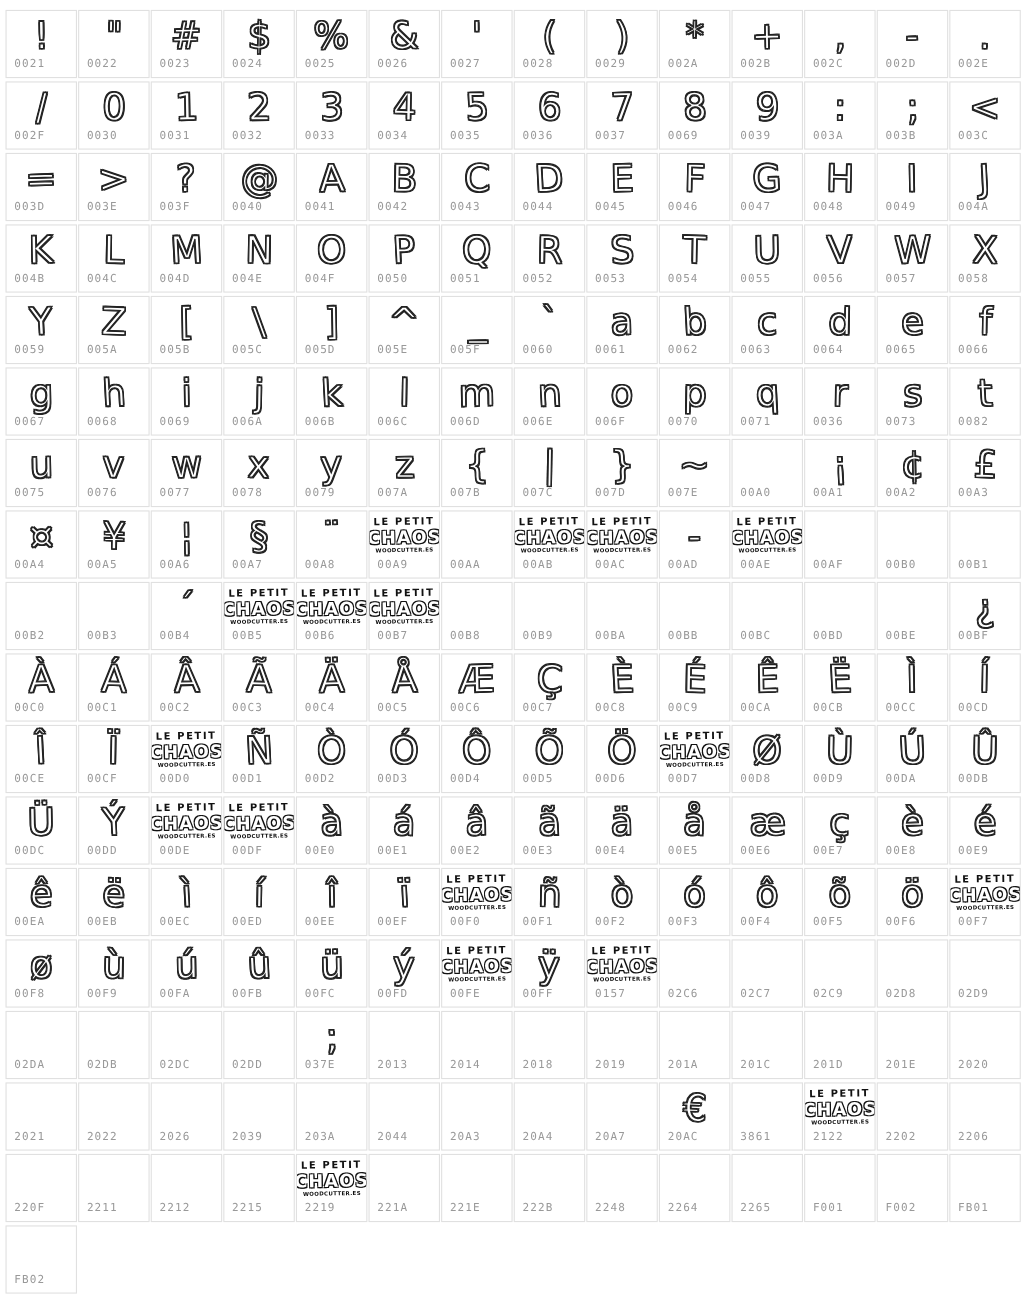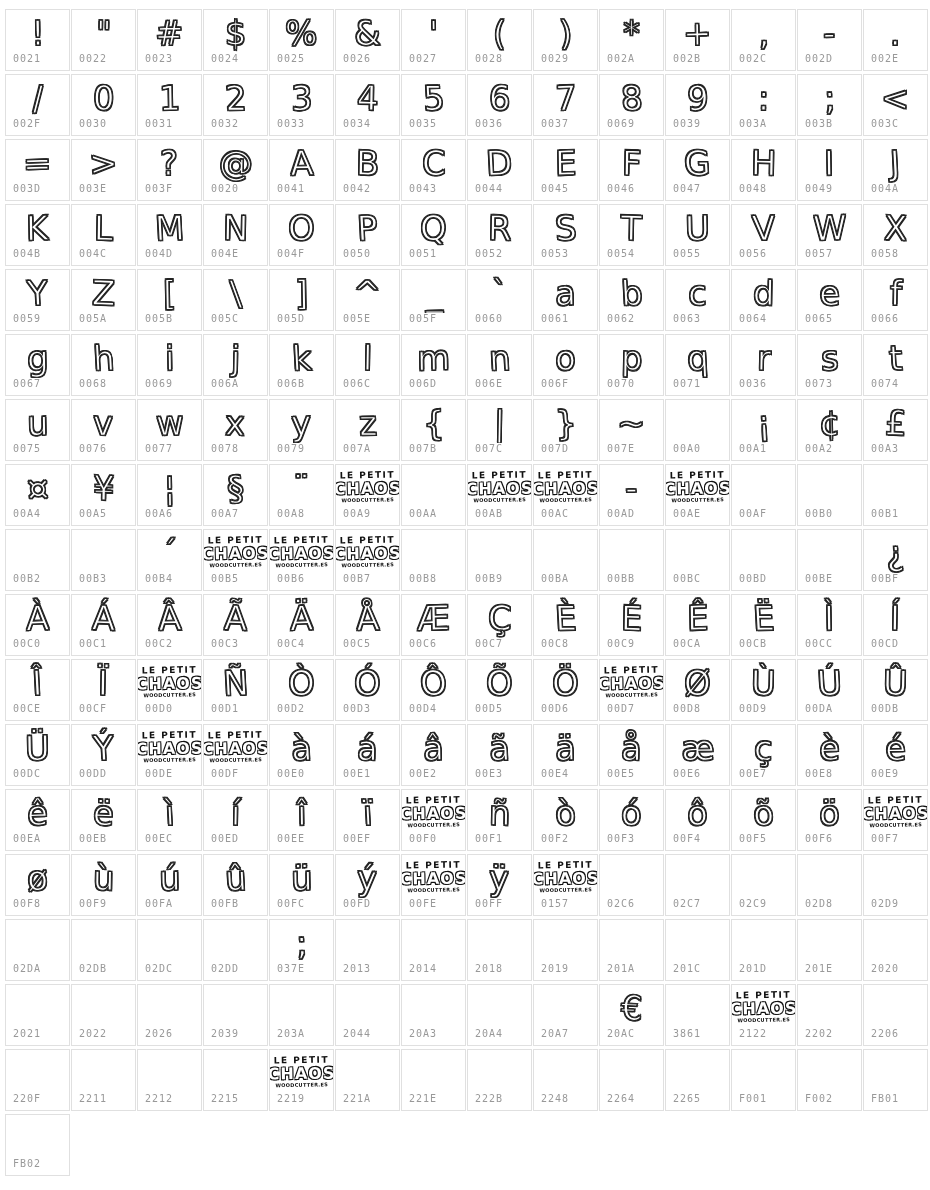--- a/index.html
+++ b/index.html
@@ -248,21 +248,21 @@
     <div class="cell">
       <div class="glyphbox">
         <span class="glyph">?</span>
       </div>
       <div class="code">003F</div>
     </div>
     <div class="cell">
       <div class="glyphbox">
         <span class="glyph">@</span>
       </div>
-      <div class="code">0020</div>
+      <div class="code">0040</div>
     </div>
     <div class="cell">
       <div class="glyphbox">
         <span class="glyph">A</span>
       </div>
       <div class="code">0041</div>
     </div>
     <div class="cell">
       <div class="glyphbox">
         <span class="glyph">B</span>
@@ -560,21 +560,21 @@
     <div class="cell">
       <div class="glyphbox">
         <span class="glyph">s</span>
       </div>
       <div class="code">0073</div>
     </div>
     <div class="cell">
       <div class="glyphbox">
         <span class="glyph">t</span>
       </div>
-      <div class="code">0074</div>
+      <div class="code">0082</div>
     </div>
     <div class="cell">
       <div class="glyphbox">
         <span class="glyph">u</span>
       </div>
       <div class="code">0075</div>
     </div>
     <div class="cell">
       <div class="glyphbox">
         <span class="glyph">v</span>

